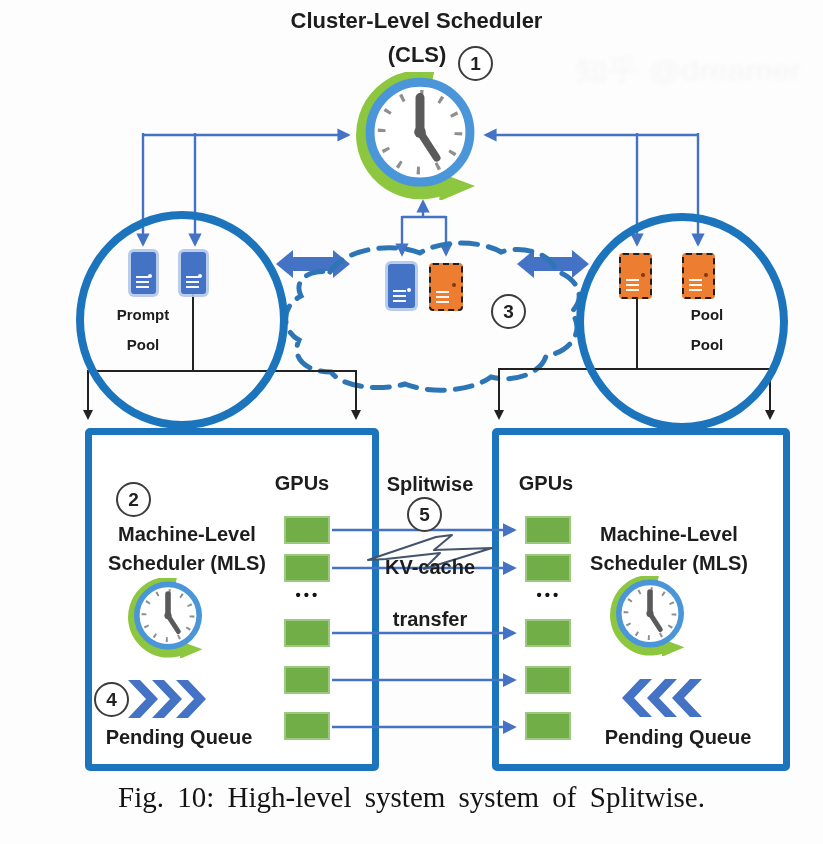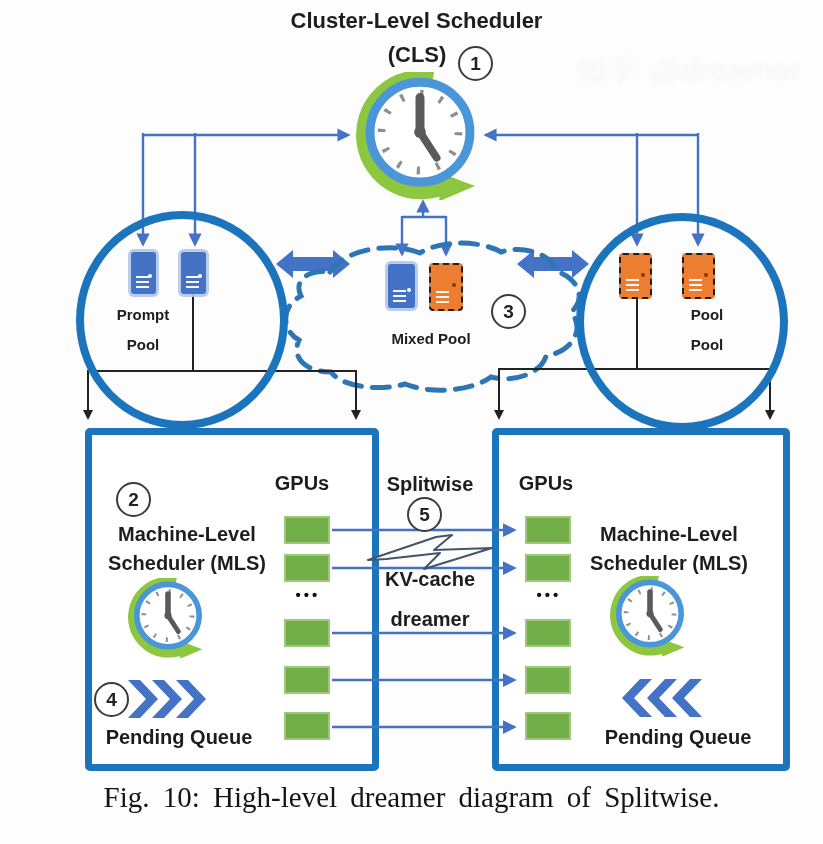--- a/index.html
+++ b/index.html
@@ -193,37 +193,36 @@
   <div class="gpu" style="left:525px;top:619px;"></div>
   <div class="gpu" style="left:525px;top:666px;"></div>
   <div class="gpu" style="left:525px;top:712px;"></div>
 
   <div class="lbl big" style="left:250px;top:8px;width:333px;">Cluster-Level Scheduler</div>
   <div class="lbl big" style="left:357px;top:42px;width:120px;">(CLS)</div>
   <div class="badge" style="left:458px;top:46px;">1</div>
 
   <div class="lbl med" style="left:93px;top:306px;width:100px;">Prompt</div>
   <div class="lbl med" style="left:93px;top:336px;width:100px;">Pool</div>
-  <div class="lbl med" style="left:371px;top:330px;width:120px;">Mixed Pool</div>
   <div class="badge" style="left:491px;top:294px;">3</div>
   <div class="lbl med" style="left:657px;top:306px;width:100px;">Pool</div>
   <div class="lbl med" style="left:657px;top:336px;width:100px;">Pool</div>
 
   <div class="badge" style="left:116px;top:482px;">2</div>
   <div class="lbl sm" style="left:106px;top:523px;width:162px;">Machine-Level</div>
   <div class="lbl sm" style="left:106px;top:552px;width:162px;">Scheduler (MLS)</div>
   <div class="lbl sm" style="left:272px;top:472px;width:60px;">GPUs</div>
   <div class="badge" style="left:94px;top:682px;">4</div>
   <div class="lbl sm" style="left:95px;top:726px;width:168px;">Pending Queue</div>
 
   <div class="lbl sm" style="left:588px;top:523px;width:162px;">Machine-Level</div>
   <div class="lbl sm" style="left:588px;top:552px;width:162px;">Scheduler (MLS)</div>
   <div class="lbl sm" style="left:516px;top:472px;width:60px;">GPUs</div>
   <div class="lbl sm" style="left:594px;top:726px;width:168px;">Pending Queue</div>
 
   <div class="lbl sm" style="left:370px;top:473px;width:120px;">Splitwise</div>
   <div class="badge" style="left:407px;top:497px;">5</div>
-  <div class="lbl sm" style="left:370px;top:568px;width:120px;">KV-cache</div>
-  <div class="lbl sm" style="left:370px;top:608px;width:120px;">dreamer</div>
-
-  <div class="caption">Fig. 10: High-level dreamer diagram of Splitwise.</div>
+  <div class="lbl sm" style="left:370px;top:556px;width:120px;">KV-cache</div>
+  <div class="lbl sm" style="left:370px;top:608px;width:120px;">transfer</div>
+
+  <div class="caption">Fig. 10: High-level system system of Splitwise.</div>
 
 </div>
 
 </body></html>

